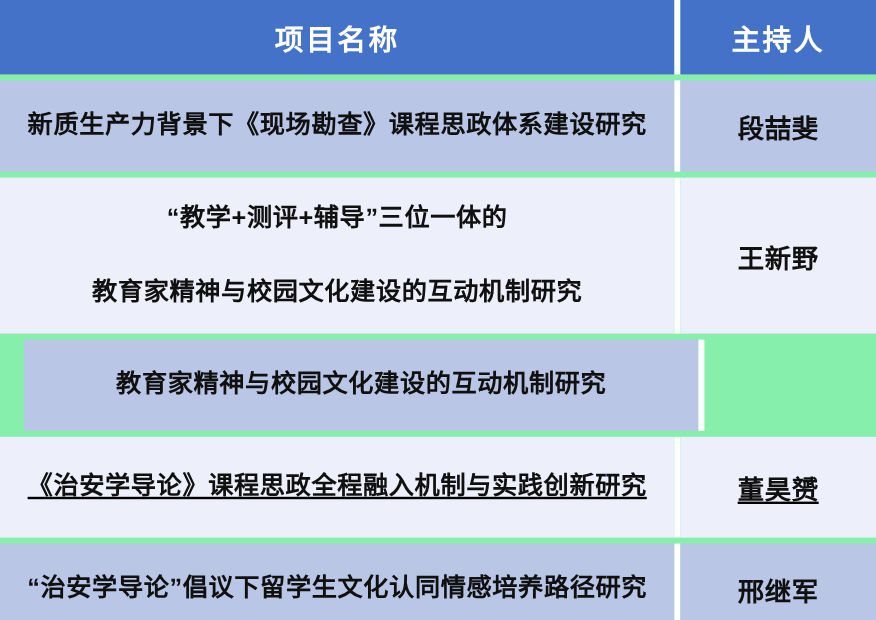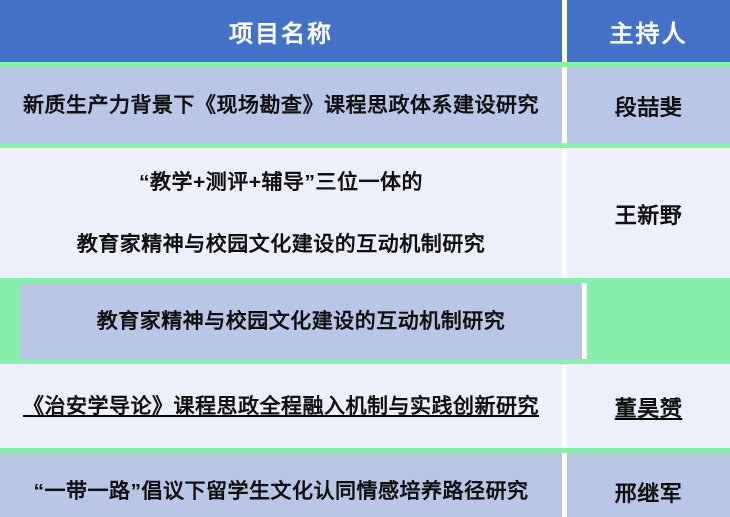--- a/index.html
+++ b/index.html
@@ -153,21 +153,21 @@
       <span class="title-single">《治安学导论》课程思政全程融入机制与实践创新研究</span>
     </div>
     <div class="cell-gap"></div>
     <div class="cell cell-host">
       <span>董昊赟</span>
     </div>
   </div>
 
   <div class="row row-body row-5 shade-dark">
     <div class="cell cell-title">
-      <span class="title-single">“一带一路”倡议下留学生文化认同情感培养路径研究</span>
+      <span class="title-single">“治安学导论”倡议下留学生文化认同情感培养路径研究</span>
     </div>
     <div class="cell-gap"></div>
     <div class="cell cell-host">
       <span>邢继军</span>
     </div>
   </div>
 
 </div>
 
 </body></html>

